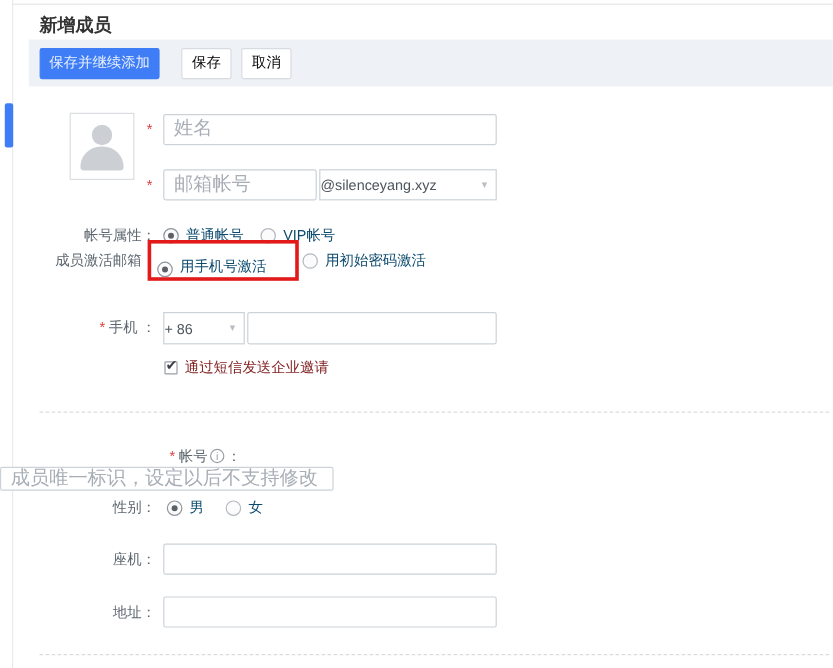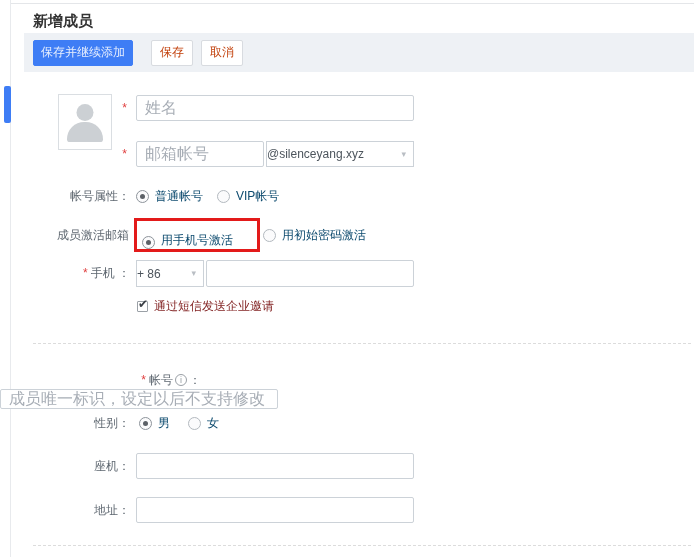--- a/index.html
+++ b/index.html
@@ -11,21 +11,21 @@
   .left-divider { position:absolute; left:10px; top:0; width:1px; height:557px; background:#e8eaed; }
   .scroll-thumb { position:absolute; left:4px; top:86px; width:7px; height:37px; background:#3e7df5; border-radius:2px; }
 
   .page-title { position:absolute; left:33px; top:12px; font-size:15px; font-weight:bold; color:#333; }
 
   .toolbar { position:absolute; left:24px; top:33px; width:670px; height:39px; background:#eef1f5;
     display:flex; align-items:center; padding-left:9px; }
   .btn { height:26px; border-radius:2px; font-size:12px; display:inline-flex; align-items:center;
     justify-content:center; cursor:pointer; white-space:nowrap; }
   .btn-primary { background:#3e7df5; color:rgba(255,255,255,.88); border:1px solid #3e7df5; padding:0 7px; }
-  .btn-plain { background:#fff; border:1px solid #d8dbe0; color:#c2410c; padding:0 8px; }
+  .btn-plain { background:#fff; border:1px solid #d8dbe0; color:#000000; padding:0 8px; }
   .btn-save { margin-left:18px; }
   .btn-cancel { margin-left:8px; }
 
   .avatar { position:absolute; left:58px; top:94px; width:54px; height:56px; border:1px solid #dadee2;
     background:#fff; overflow:hidden; cursor:pointer; }
   .avatar .head { position:absolute; left:50%; top:9px; transform:translateX(-50%);
     width:17px; height:17px; border-radius:50%; background:#ccd0d4; }
   .avatar .body { position:absolute; left:50%; bottom:7px; transform:translateX(-50%);
     width:36px; height:20px; border-radius:18px 18px 3px 3px; background:#ccd0d4; }
 
@@ -59,21 +59,21 @@
 
   .info-badge { display:inline-block; width:12px; height:12px; border:1px solid #9aa0a6; border-radius:50%;
     color:#9aa0a6; font-size:9px; line-height:11px; text-align:center; vertical-align:1px;
     margin:0 2px; font-style:normal; }
 
   .dashed { position:absolute; left:33px; width:658px; border-top:1px dashed #dcdcdc; }
 
   .r-name { top:95px; height:26px; }
   .r-email { top:141px; height:26px; }
   .r-acct-type { top:188px; height:16px; }
-  .r-activation { top:218px; height:34px;padding-left:11px; }
+  .r-activation { top:200px; height:34px; }
   .r-activation .lbl { width:118px; margin-right:0; }
   .r-phone { top:260px; height:27px; }
   .r-sms { top:299px; height:14px; }
   .r-account { top:372px; height:27px;flex-direction:column; }
   .r-gender { top:415px; height:16px; }
   .r-landline { top:453px; height:26px; }
   .r-address { top:497px; height:26px; }
 </style>
 </head>
 <body>

